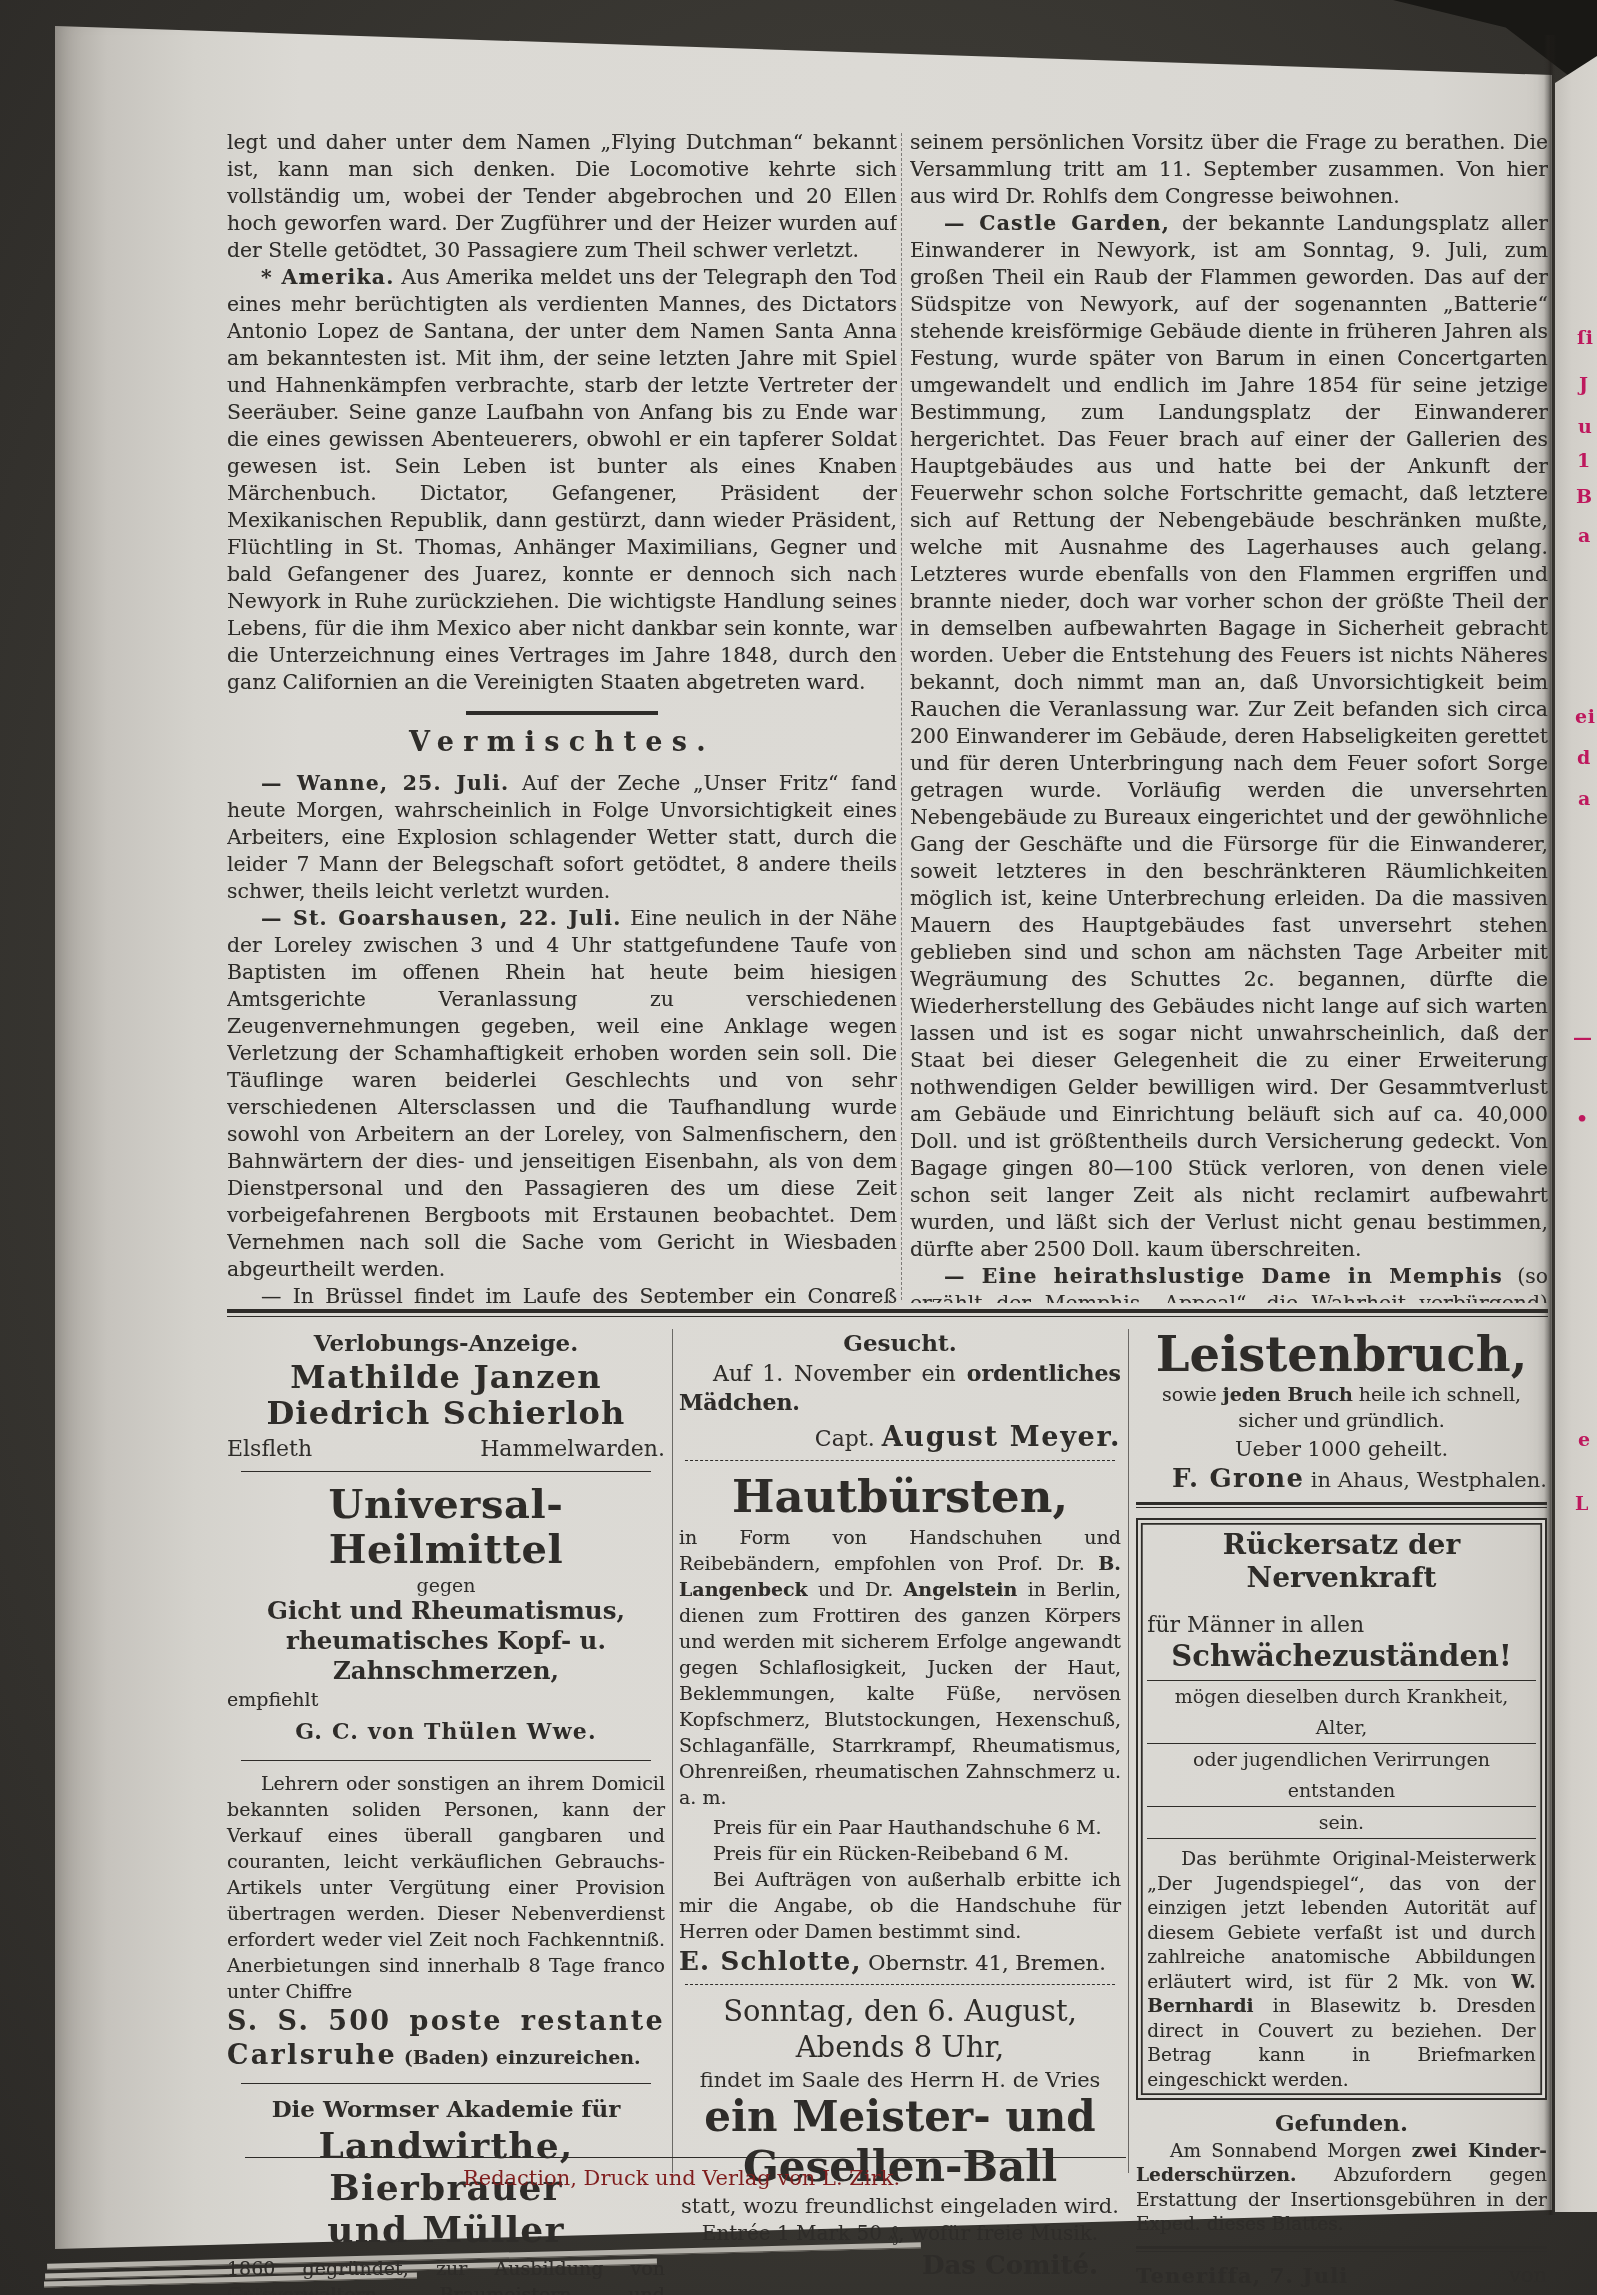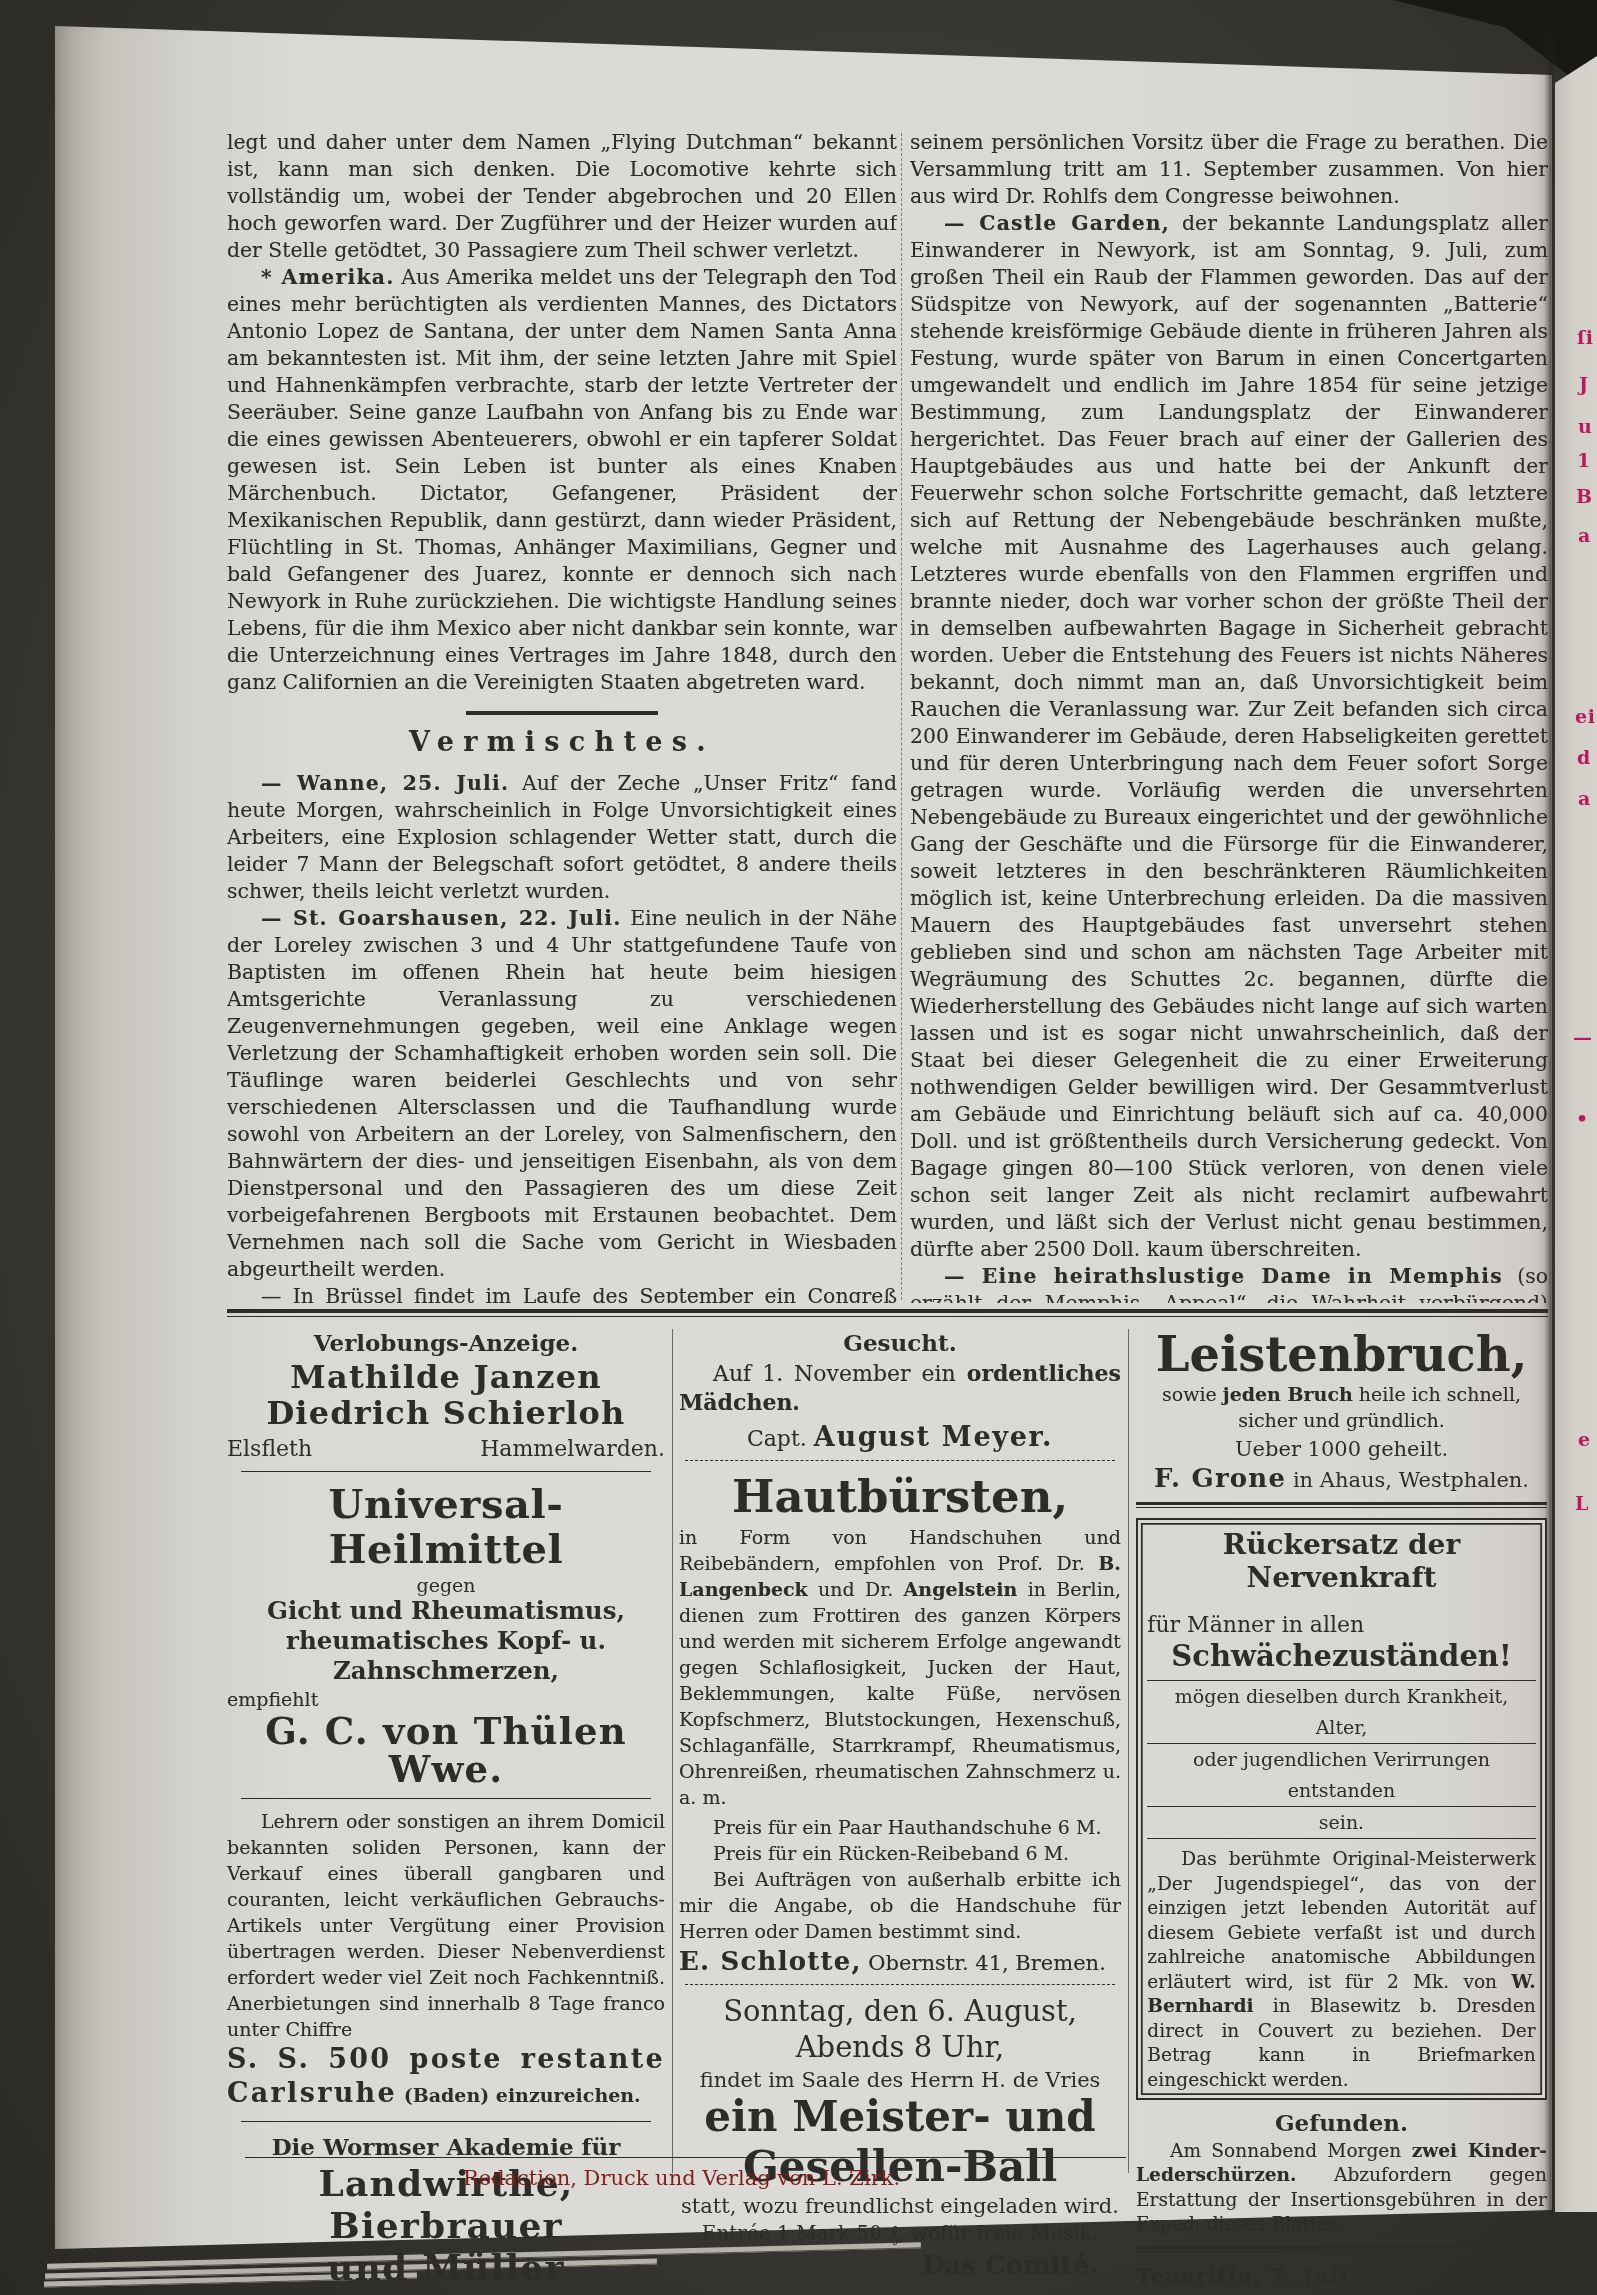--- a/index.html
+++ b/index.html
@@ -43,21 +43,21 @@
   .rule-big{position:absolute;left:0;top:1180px;width:1321px;height:2.9px;
     border-top:4.1px solid #2e2c29;border-bottom:1.7px solid #2e2c29;}
   
   .ads{position:absolute;left:0;top:1198px;width:1321px;height:874px;}
   .ad-col{position:absolute;top:0;overflow:visible;}
   .ad-col1{left:0;width:438px;}
   .ad-col2{left:452px;width:442px;}
   .ad-col3{left:909px;width:411px;}
   .vrule-ads{position:absolute;top:2.3px;height:844px;border-left:1.7px solid rgba(46,44,41,.65);}
   .vr1{left:445px;} .vr2{left:901px;}
-  .ctr{text-align:center;}
+  .ctr{text-align:right;}
   .ad-col p{margin:0;}
   .ad-body{font-size:19px;line-height:26px;text-align:justify;hyphens:auto;-webkit-hyphens:auto;
     text-shadow:0 0 0.6px rgba(46,44,41,.35);}
   .ad-h{font-size:23px;font-weight:bold;text-align:center;margin:2.3px 0;}
   .ad-name{font-size:32px;font-weight:bold;text-align:center;line-height:36px;letter-spacing:1.2px;}
   .places{display:flex;justify-content:space-between;font-size:22px;margin-top:5.8px;gap:44px;}
   .hr{border:none;border-top:1.7px solid #2e2c29;margin:9.3px 14px;}
   .hr-dash{border:none;border-top:1.7px dashed #2e2c29;margin:8.2px 5.8px;}
   .disp1{font-size:40px;font-weight:bold;text-align:center;line-height:45px;letter-spacing:0.6px;margin-top:3.5px;}
   .disp2{font-size:45px;font-weight:bold;text-align:center;line-height:54px;}
@@ -140,21 +140,21 @@
       <div class="ad-name">Diedrich Schierloh</div>
       <div class="places">
         <span>Elsfleth</span>
         <span>Hammelwarden.</span>
       </div>
       <hr class="hr">
       <div class="disp1">Universal-Heilmittel</div>
       <div class="small-ctr">gegen</div>
       <div class="bold-mid">Gicht und Rheumatismus, rheumatisches Kopf- u. Zahnschmerzen,</div>
       <div class="ad-body">empfiehlt</div>
-      <div class="slab" style="font-size:37px;">G. C. von Thülen Wwe.</div>
+      <div class="slab" style="font-size:22px;">G. C. von Thülen Wwe.</div>
       <hr class="hr">
       <p class="ad-body ind">Lehrern oder sonstigen an ihrem Domicil bekannten soliden Personen, kann der Verkauf eines überall gangbaren und couranten, leicht verkäuflichen Gebrauchs-Artikels unter Vergütung einer Provision übertragen werden. Dieser Nebenverdienst erfordert weder viel Zeit noch Fachkenntniß. Anerbietungen sind innerhalb 8 Tage franco unter Chiffre</p>
       <p class="chiffre"><b>S. S. 500 poste restante Carlsruhe</b><span style="font-size:19px;font-weight:bold;letter-spacing:0;"> (Baden) einzureichen.</span></p>
       <hr class="hr">
       <div class="bold-mid" style="font-size:23px;">Die Wormser Akademie für</div>
       <div class="slab2">Landwirthe, Bierbrauer</div>
       <div class="slab2">und Müller</div>
       <p class="ad-body" style="margin-top:5.8px;">1860 gegründet, zur Ausbildung von Gutsverwaltern, Braumeistern und Obermüllern bestimmt, beginnt das nächste Wintersemester am 1. November. — Programm und Auskunft durch</p>
 
     </div>

